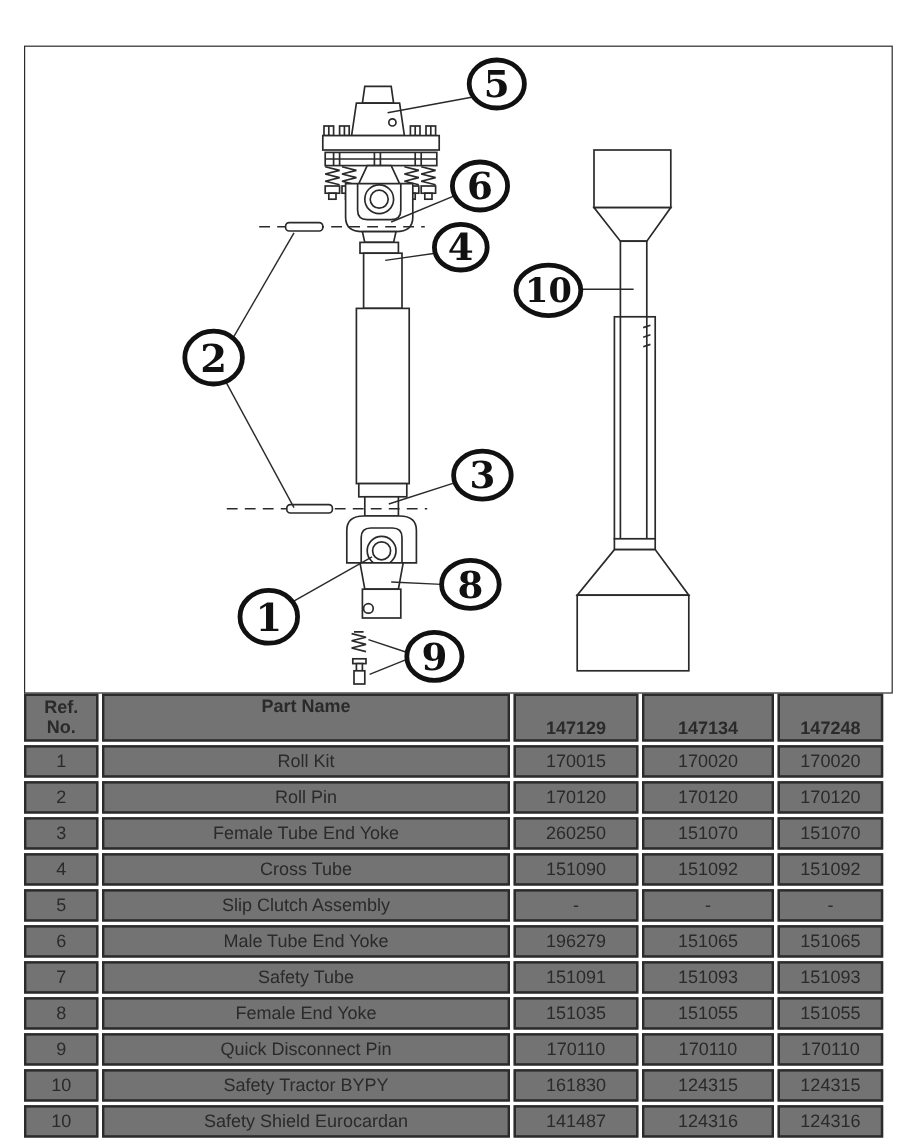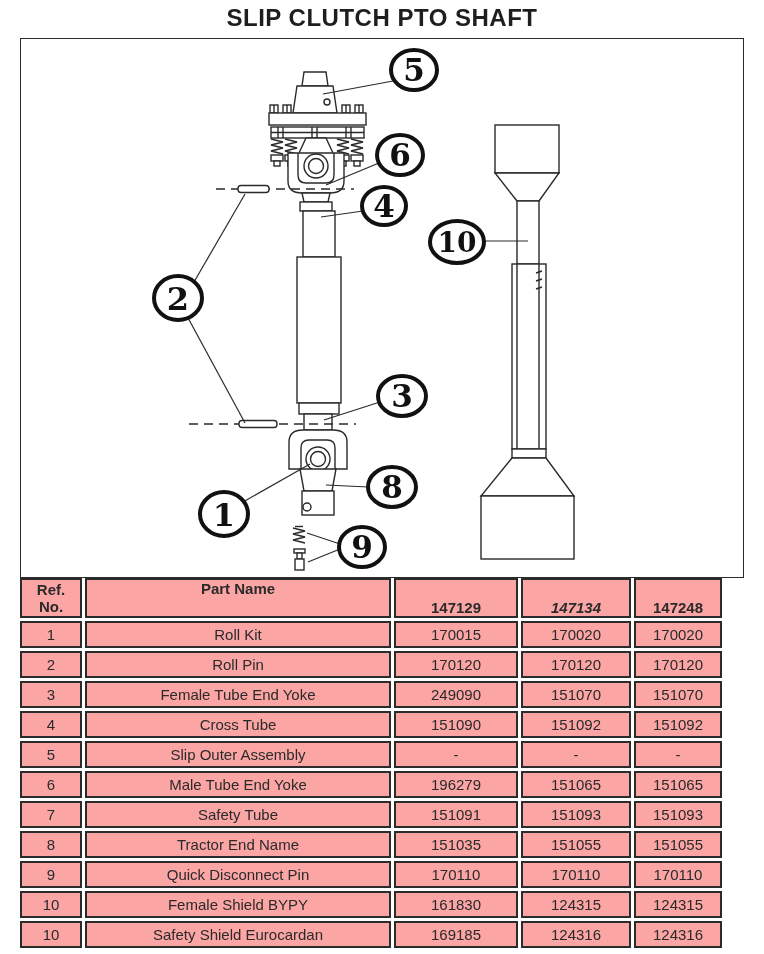--- a/index.html
+++ b/index.html
@@ -29,47 +29,46 @@
     position:absolute;left:17px;top:575px;
     border-collapse:separate;border-spacing:3px;
     table-layout:fixed;
   }
   table.parts th, table.parts td{
     border:2px solid #2b2b2b;
     box-sizing:border-box;
     text-align:center;
     font-size:15px;
     padding:0 2px;
-    background:#fca5a5;
+    background:#737373;
     overflow:hidden;
   }
   table.parts th{font-weight:bold;height:40px;}
   table.parts td{height:27px;vertical-align:middle;font-weight:normal;}
   th.c-ref{width:62px;vertical-align:middle;}
-  th.c-name{width:306px;vertical-align:top;padding-top:4px;}
+  th.c-name{width:340px;vertical-align:top;padding-top:4px;}
   th.c-num{vertical-align:bottom;padding-bottom:7px;}
-  th.n1{width:124px;} th.n2{width:110px;font-style:italic;} th.n3{width:88px;}
+  th.n1{width:104px;} th.n2{width:110px;} th.n3{width:88px;}
   
   .ln{stroke:#2a2a2a;stroke-width:1.4;fill:none;}
   .shape{stroke:#2a2a2a;stroke-width:1.4;fill:#ffffff;}
   .leader{stroke:#2a2a2a;stroke-width:1.2;fill:none;}
   .dash{stroke:#2a2a2a;stroke-width:1.3;fill:none;stroke-dasharray:9 6;}
   .callout-ellipse{fill:#ffffff;stroke:#111111;stroke-width:4;}
   .callout-num{
     font-family:"DejaVu Serif", serif;
     font-weight:bold;fill:#111111;
     text-anchor:middle;
   }
 </style>
 </head>
 <body>
 
 <div class="page">
 
-  <div class="title">SLIP CLUTCH PTO SHAFT</div>
 
   <div class="diagram-frame">
     <svg width="722" height="538" viewBox="0 0 722 538">
 
       <g>
         <polygon class="shape" points="283,33 305,33 307,47 281,47"></polygon>
         <polygon class="shape" points="276,47 312,47 316,74 272,74"></polygon>
         <circle class="shape" cx="306" cy="63" r="3"></circle>
 
         <g>
@@ -250,76 +249,76 @@
       <tr>
         <td>2</td>
         <td>Roll Pin</td>
         <td>170120</td>
         <td>170120</td>
         <td>170120</td>
       </tr>
       <tr>
         <td>3</td>
         <td>Female Tube End Yoke</td>
-        <td>249090</td>
+        <td>260250</td>
         <td>151070</td>
         <td>151070</td>
       </tr>
       <tr>
         <td>4</td>
         <td>Cross Tube</td>
         <td>151090</td>
         <td>151092</td>
         <td>151092</td>
       </tr>
       <tr>
         <td>5</td>
-        <td>Slip Outer Assembly</td>
+        <td>Slip Clutch Assembly</td>
         <td>-</td>
         <td>-</td>
         <td>-</td>
       </tr>
       <tr>
         <td>6</td>
         <td>Male Tube End Yoke</td>
         <td>196279</td>
         <td>151065</td>
         <td>151065</td>
       </tr>
       <tr>
         <td>7</td>
         <td>Safety Tube</td>
         <td>151091</td>
         <td>151093</td>
         <td>151093</td>
       </tr>
       <tr>
         <td>8</td>
-        <td>Tractor End Name</td>
+        <td>Female End Yoke</td>
         <td>151035</td>
         <td>151055</td>
         <td>151055</td>
       </tr>
       <tr>
         <td>9</td>
         <td>Quick Disconnect Pin</td>
         <td>170110</td>
         <td>170110</td>
         <td>170110</td>
       </tr>
       <tr>
         <td>10</td>
-        <td>Female Shield BYPY</td>
+        <td>Safety Tractor BYPY</td>
         <td>161830</td>
         <td>124315</td>
         <td>124315</td>
       </tr>
       <tr>
         <td>10</td>
         <td>Safety Shield Eurocardan</td>
-        <td>169185</td>
+        <td>141487</td>
         <td>124316</td>
         <td>124316</td>
       </tr>
     </tbody>
   </table>
 
 </div>
 
 </body></html>

